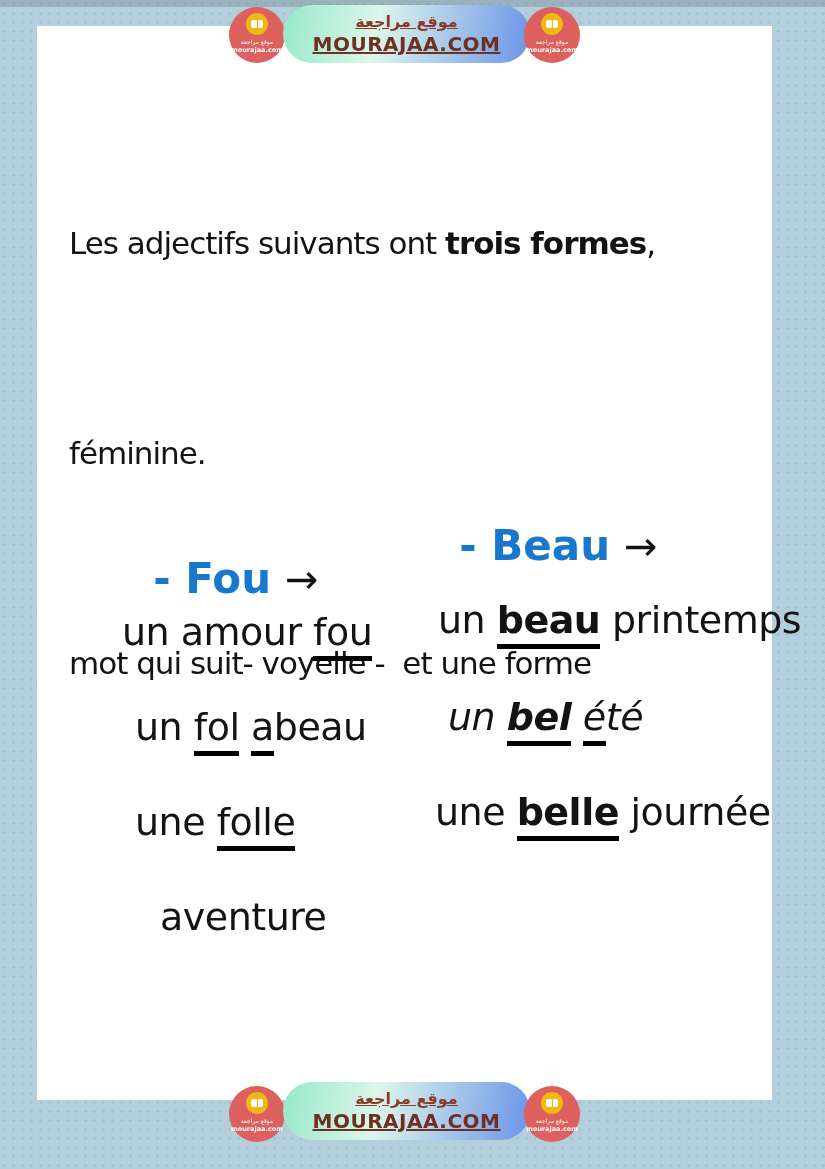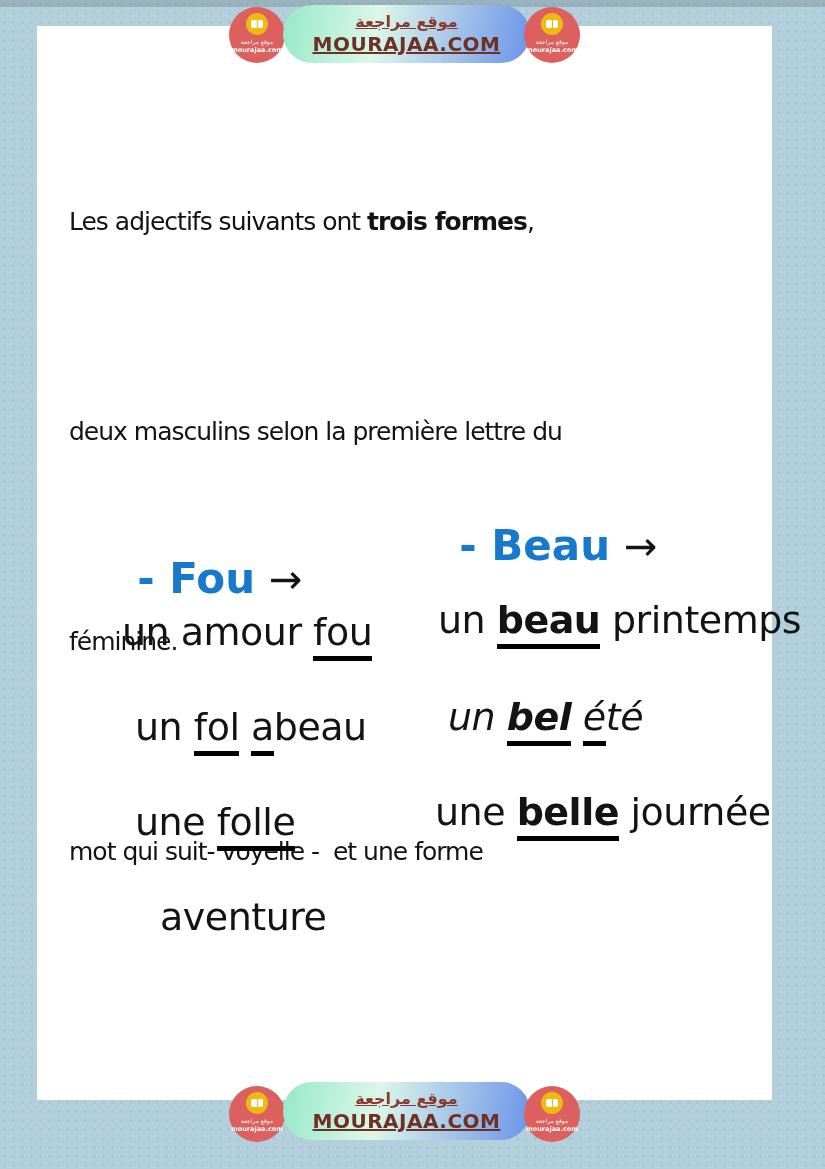--- a/index.html
+++ b/index.html
@@ -34,21 +34,21 @@
   .logo.f-left{left:229px;top:1086px;}
   .logo.f-right{left:524px;top:1086px;}
   .logo-yellow{position:absolute;left:17px;top:6px;width:22px;height:22px;border-radius:50%;background:var(--logo-yellow,#efb90f);}
   .logo-book{position:absolute;left:5px;top:7px;width:12px;height:8px;display:flex;gap:1px;}
   .logo-book i{flex:1;background:#fff;border-radius:1px 2px 2px 1px;}
   .logo-book i:first-child{border-radius:2px 1px 1px 2px;}
   .logo-ar{position:absolute;left:0;right:0;top:31px;text-align:center;color:#fff;font-size:6px;line-height:7px;}
   .logo-domain{position:absolute;left:0;right:0;top:39px;text-align:center;color:#fff;font-size:6.5px;font-weight:bold;line-height:8px;}
 
   
-  .intro{position:absolute;left:69px;top:47px;font-size:25px;letter-spacing:-1px;line-height:70px;white-space:pre;}
+  .intro{position:absolute;left:69px;top:68px;font-size:31px;letter-spacing:-1px;line-height:70px;white-space:pre;}
   .intro .b{font-weight:bold;}
 
   
   .heading{position:absolute;font-size:42px;font-weight:bold;color:var(--accent-blue,#1878cb);white-space:pre;}
   .heading .arrow{color:var(--text-black,#131313);font-weight:normal;font-size:40px;margin-left:14px;}
 
   
   .entry{position:absolute;font-size:38px;letter-spacing:-.5px;white-space:pre;}
   .entry .u{border-bottom:5px solid #000;padding-bottom:2px;}
   .entry .b{font-weight:bold;}
@@ -81,26 +81,25 @@
         <i></i>
         <i></i>
       </span>
   </span>
   <span class="logo-ar" dir="rtl">موقع مراجعة</span>
   <span class="logo-domain">mourajaa.com</span>
 </div>
 
 <div class="intro">
   <div class="intro-line"><span>Les adjectifs suivants ont </span><span class="b">trois formes</span><span>,</span></div>
-  <div class="intro-line"><span>deux masculins selon la première lettre du</span></div>
   <div class="intro-line"><span>féminine.</span></div>
   <div class="intro-line"><span>mot qui suit- voyelle -  et une forme</span></div>
 </div>
 
-<div class="heading" style="left:108px;top:505px;">
+<div class="heading" style="left:124px;top:505px;">
   <span>- Fou</span><span class="arrow">→</span>
 </div>
 <div class="entry" style="left:122px;top:610px;"><span>un amour </span><span class="u">fou</span></div>
 <div class="entry" style="left:135px;top:705px;"><span>un </span><span class="u">fol</span><span> </span><span class="u">a</span><span>beau</span></div>
 <div class="entry" style="left:135px;top:800px;"><span>une </span><span class="u">folle</span></div>
 <div class="entry" style="left:160px;top:895px;"><span>aventure</span></div>
 
 <div class="heading" style="left:430px;top:472px;">
   <span>- Beau</span><span class="arrow">→</span>
 </div>

